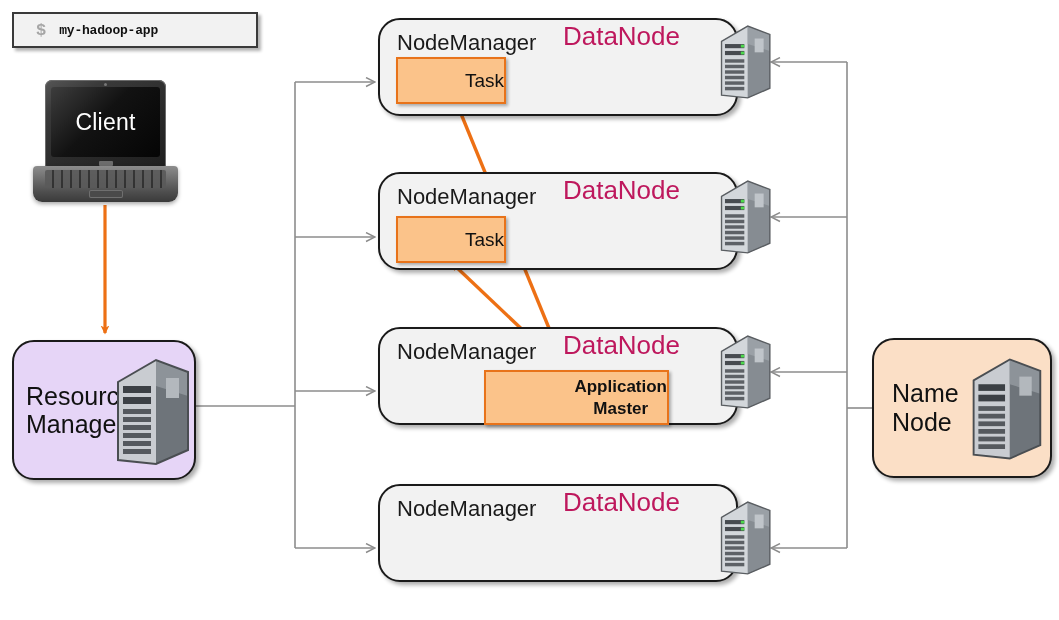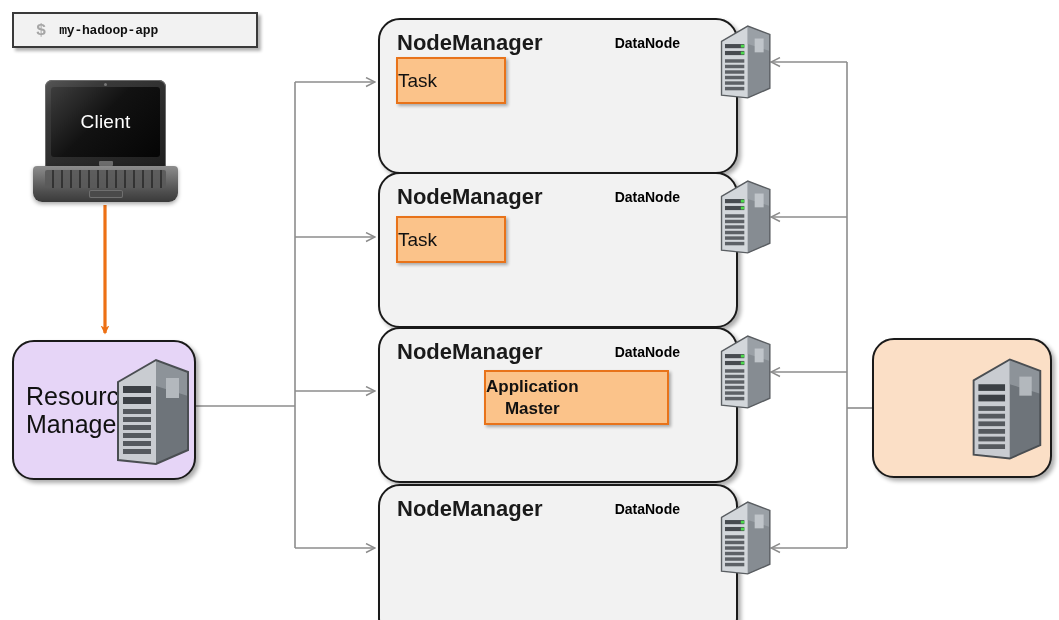--- a/index.html
+++ b/index.html
@@ -69,21 +69,21 @@
     left: 6px; top: 7px;
     right: 6px; bottom: 11px;
     background: linear-gradient(135deg,#3d3d3d 0%,#121212 45%,#050505 100%);
     border-radius: 3px;
     display: flex;
     align-items: center;
     justify-content: center;
   }
   .laptop .screen-label {
     color: #ffffff;
-    font-size: 19px;
+    font-size: 23px;
     letter-spacing: 0.2px;
   }
   .laptop .camdot {
     position: absolute;
     left: 50%; top: 3px;
     width: 3px; height: 3px;
     margin-left: -1.5px;
     border-radius: 50%;
     background: #777;
   }
@@ -128,34 +128,33 @@
     position: absolute;
     box-sizing: border-box;
     border: 2.5px solid #1a1a1a;
     border-radius: 22px;
     box-shadow: 3px 3px 4px rgba(0,0,0,0.33);
   }
   .nm {
     background: #f2f2f2;
     left: 378px;
     width: 360px;
-    height: 156px;
-    font-weight: bold;
+    height: 98px;
   }
   .nm .nm-title {
     position: absolute;
     left: 17px; top: 10px;
     font-size: 22px;
     color: #1a1a1a;
   }
   .nm .dn-title {
     position: absolute;
-    right: 56px; top: 15px;
-    font-size: 14px;
-    color: #000000;
+    right: 56px; top: 1px;
+    font-size: 26px;
+    color: #be185d;
   }
 
   .rm {
     background: #e6d5f7;
     left: 12px; top: 340px;
     width: 184px; height: 140px;
   }
   .rm .rm-label {
     position: absolute;
     left: 12px; top: 50%;
@@ -183,21 +182,21 @@
 
   
   .orangebox {
     position: absolute;
     box-sizing: border-box;
     background: #fbc38a;
     border: 2px solid #e8731a;
     box-shadow: 2px 2px 3px rgba(0,0,0,0.30);
     display: flex;
     align-items: center;
-    justify-content: flex-start;
+    justify-content: flex-end;
     text-align: center;
     color: #111;
   }
   .task {
     left: 396px;
     width: 110px;
     height: 47px;
     font-size: 19px;
   }
   .appmaster {
@@ -316,20 +315,22 @@
         <rect x="13" y="77" width="28" height="5"></rect>
         <rect x="13" y="85" width="28" height="5"></rect>
         <rect x="13" y="93" width="28" height="5"></rect>
       </g>
       <rect x="56" y="22" width="13" height="20" fill="#b3b8bd"></rect>
       <polygon points="8,26 46,4 78,16 78,94 46,108 8,104" fill="none" stroke="#4a4e52" stroke-width="2"></polygon>
     </svg>
   </div>
 
   <div class="nodebox nn">
+    <div class="nn-label">Name
+Node</div>
     <svg class="tower" style="left:92px; top:14px;" width="80" height="110" viewBox="0 0 84 112">
       <polygon points="8,26 46,4 78,16 78,94 46,108 8,104" fill="#9aa0a6"></polygon>
       <polygon points="8,26 46,4 46,108 8,104" fill="#c9ccd1"></polygon>
       <polygon points="46,4 78,16 78,94 46,108" fill="#6e747a"></polygon>
       <polygon points="46,4 78,16 78,40 46,30" fill="#8d9399"></polygon>
       <rect x="13" y="30" width="28" height="7" fill="#3c4045"></rect>
       <rect x="13" y="41" width="28" height="7" fill="#3c4045"></rect>
       <g fill="#55595e">
         <rect x="13" y="53" width="28" height="5"></rect>
         <rect x="13" y="61" width="28" height="5"></rect>

